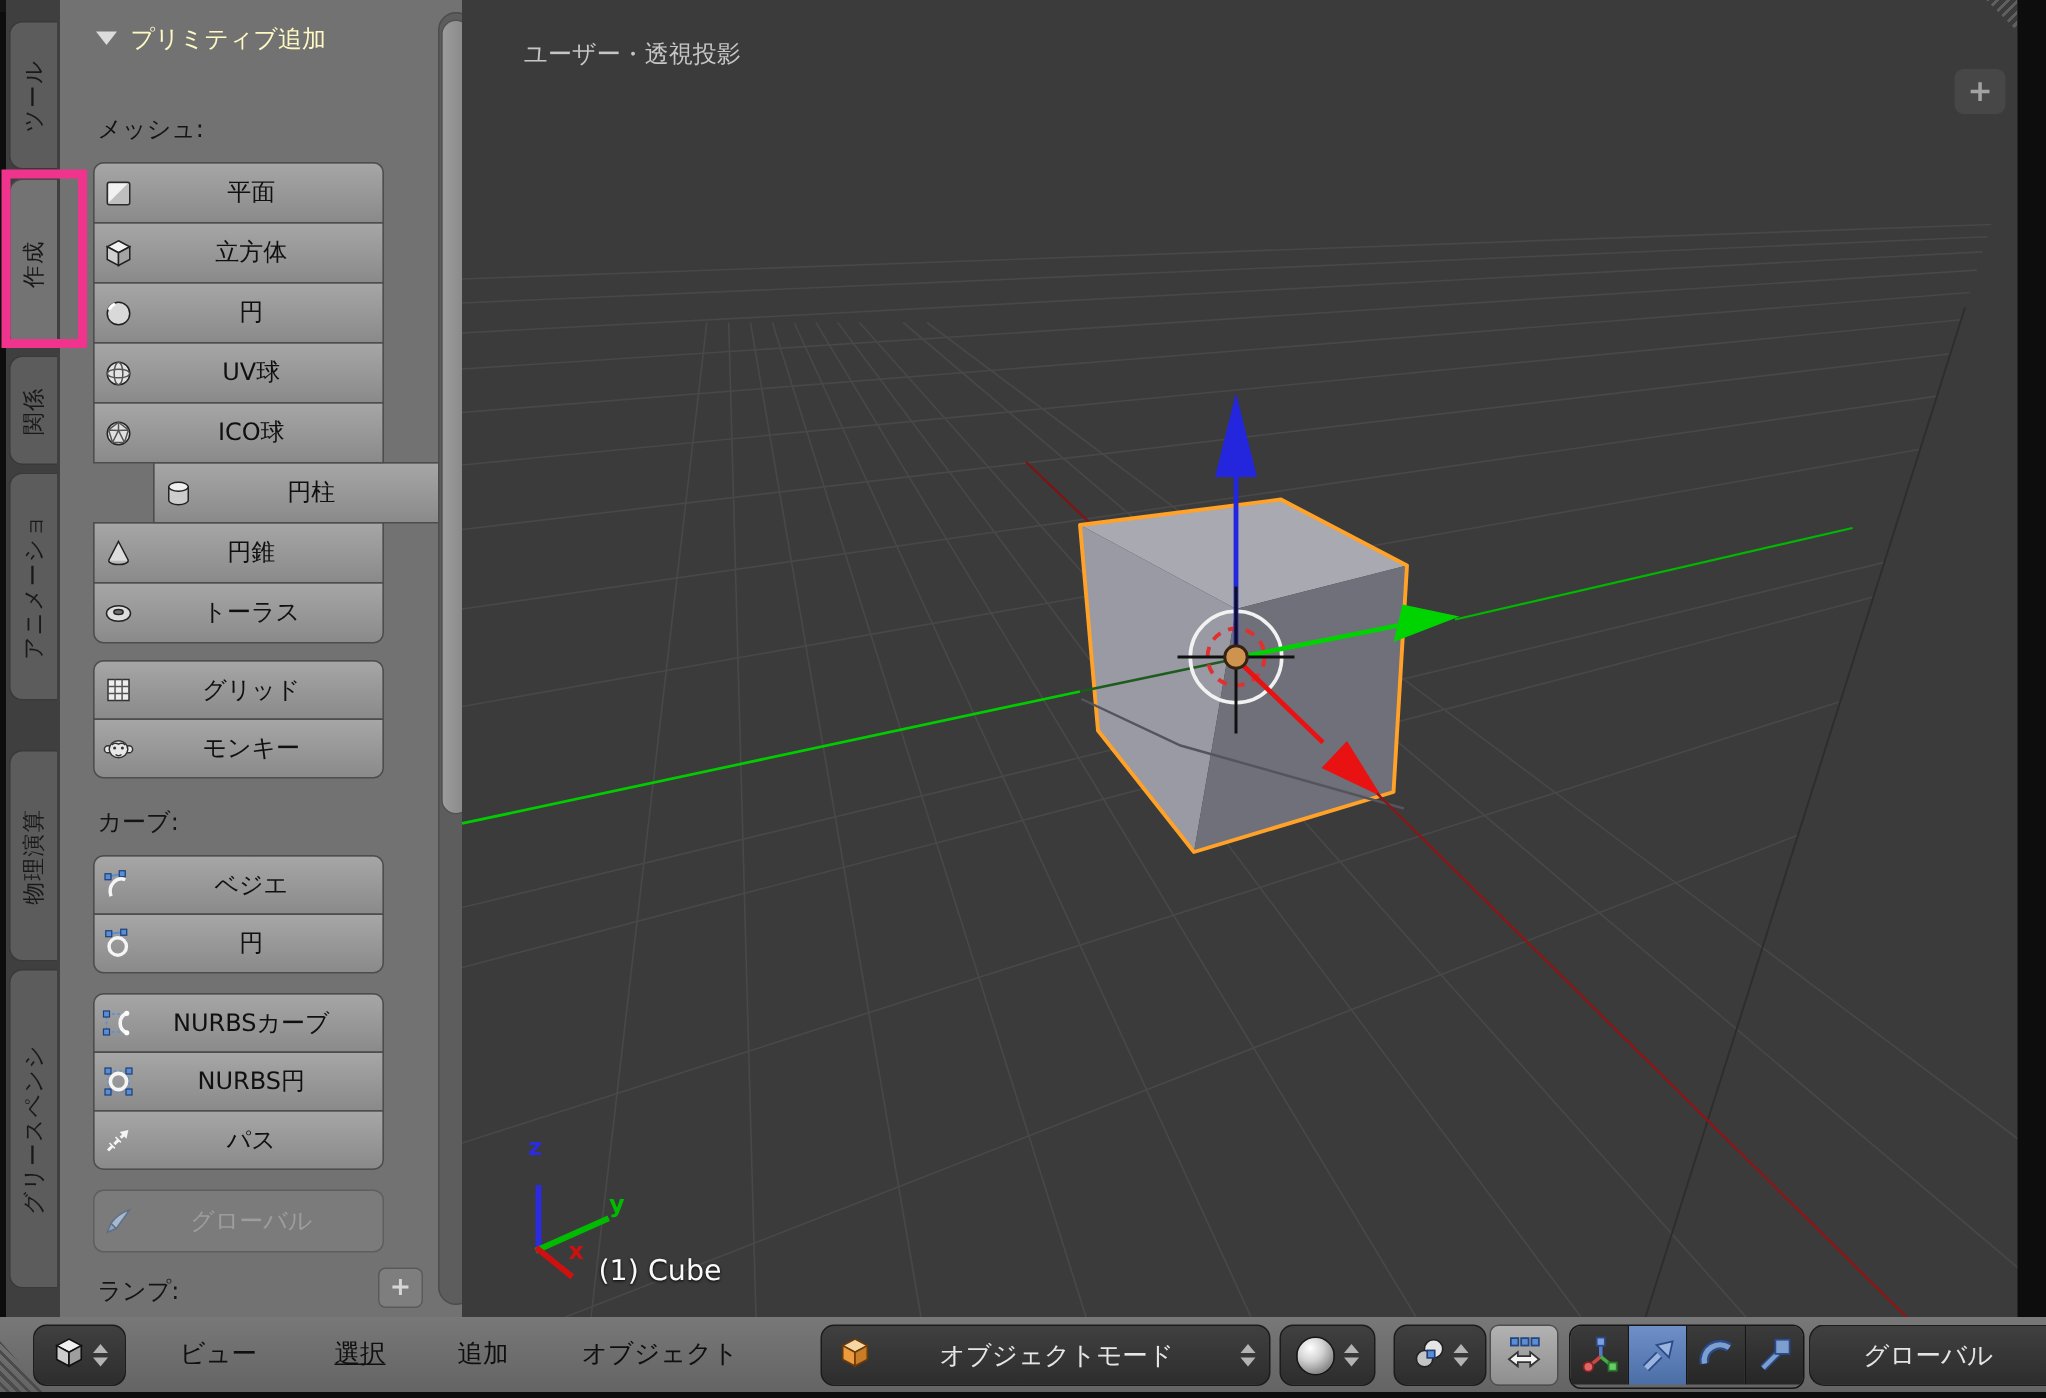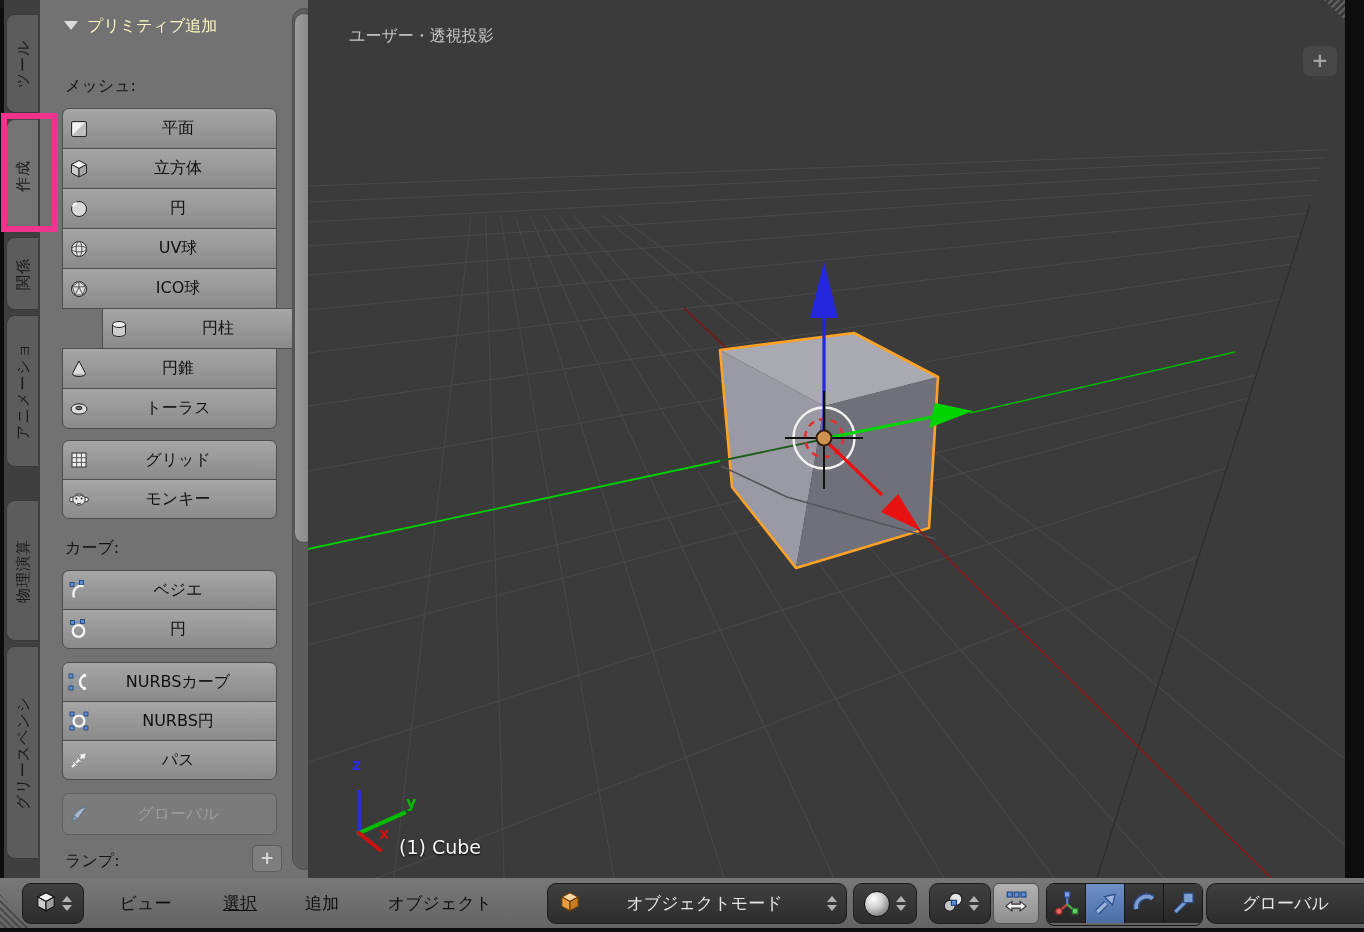--- a/index.html
+++ b/index.html
@@ -13,21 +13,21 @@
   .tab.active{background:#737373;border-color:#4a4a4a;}
   .tab-label{position:absolute;left:50%;top:50%;transform:translate(-50%,-50%) rotate(-90deg);
        white-space:nowrap;font-size:15px;color:#191919;letter-spacing:1px;}
   
   #shelf{position:absolute;left:40px;top:0;width:282px;height:878px;background:#727272;}
   #vdivider{position:absolute;left:322px;top:0;width:5px;height:878px;background:#262626;}
   #ptitle{position:absolute;left:24px;top:16px;color:#fef9c3;font-size:16px;}
   #ptitle .tri{display:inline-block;margin-right:9px;width:0;height:0;border-left:7px solid transparent;
        border-right:7px solid transparent;border-top:9px solid #dcdcdc;vertical-align:1px;}
   .slabel{position:absolute;left:25px;font-size:16px;color:#141414;}
-  .btn{position:absolute;left:22px;width:215px;background:linear-gradient(#a6a6a6,#8a8a8a);
+  .btn{position:absolute;left:22px;width:194px;background:linear-gradient(#a6a6a6,#8a8a8a);
        border:1px solid #4d4d4d;color:#101010;font-size:16px;display:flex;align-items:center;
        justify-content:center;box-sizing:border-box;padding-left:17px;}
   .btn.disabled{background:#7b7b7b;color:#9d9d9d;border-color:#5e5e5e;}
   .bicon{position:absolute;left:5px;top:50%;transform:translateY(-50%);width:22px;height:22px;}
   .bicon svg{display:block;}
   #sbtrack{position:absolute;left:252px;top:8px;width:24px;height:862px;background:#5d5d5d;
        border:1px solid #4c4c4c;border-radius:12px;box-sizing:border-box;}
   #sbthumb{position:absolute;left:1px;top:4px;width:20px;height:530px;border-radius:10px;
        background:linear-gradient(90deg,#9c9c9c,#858585);border:1px solid #525252;box-sizing:border-box;}
   #lampplus{position:absolute;left:212px;top:845px;width:30px;height:27px;background:#7e7e7e;

